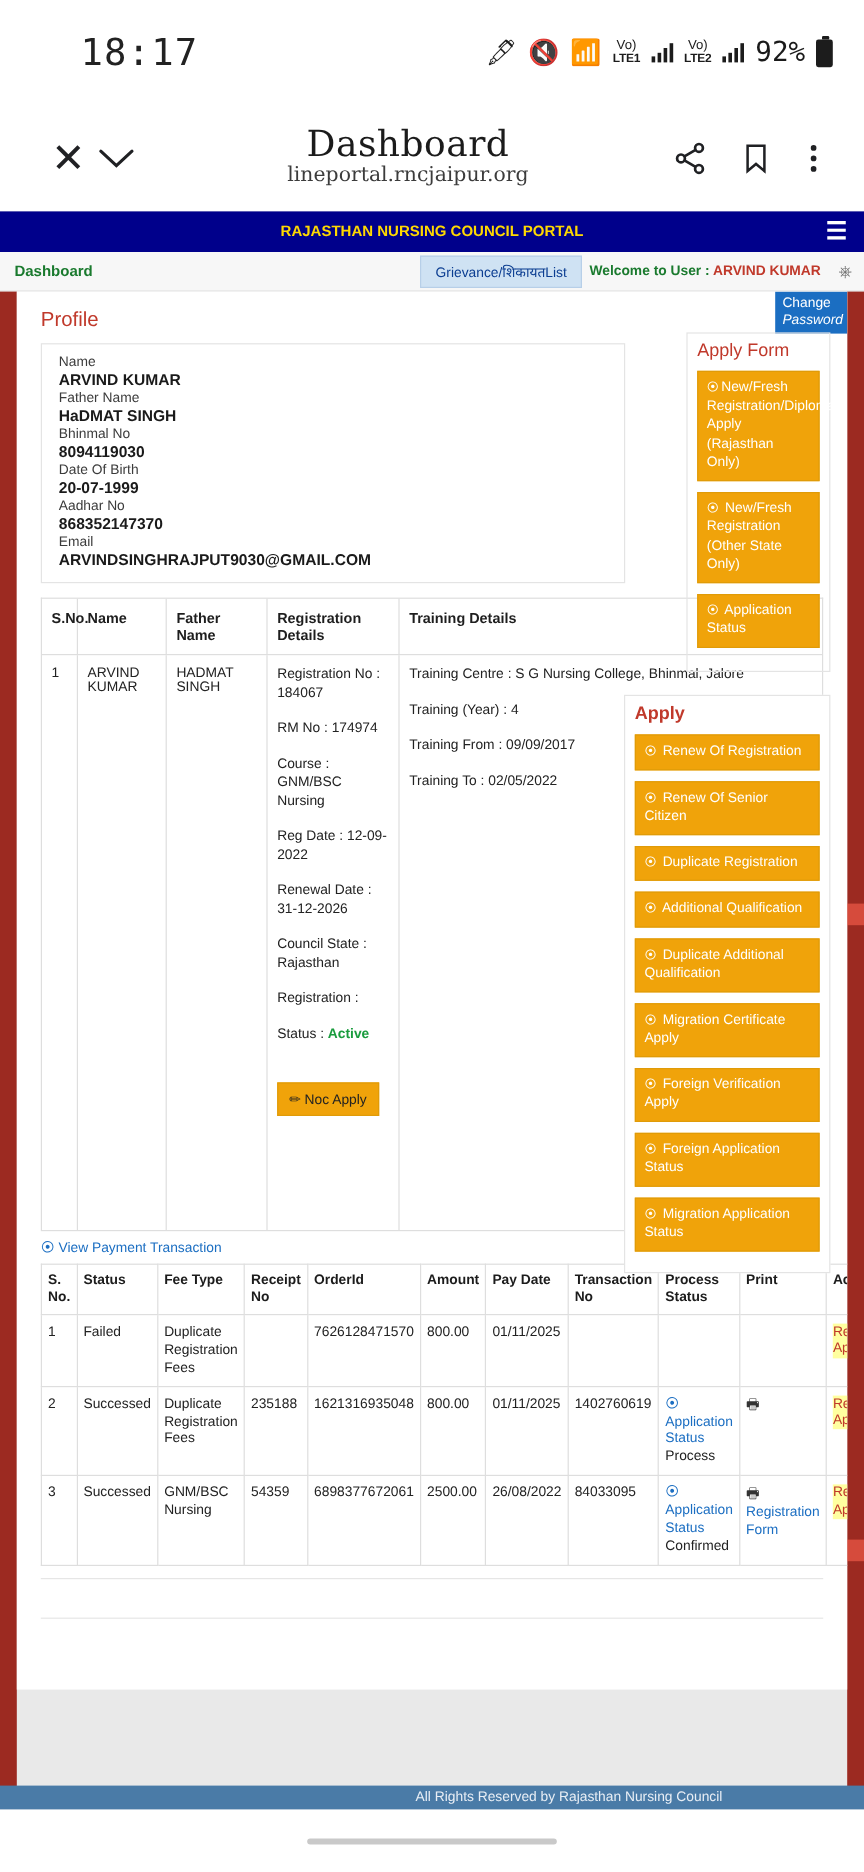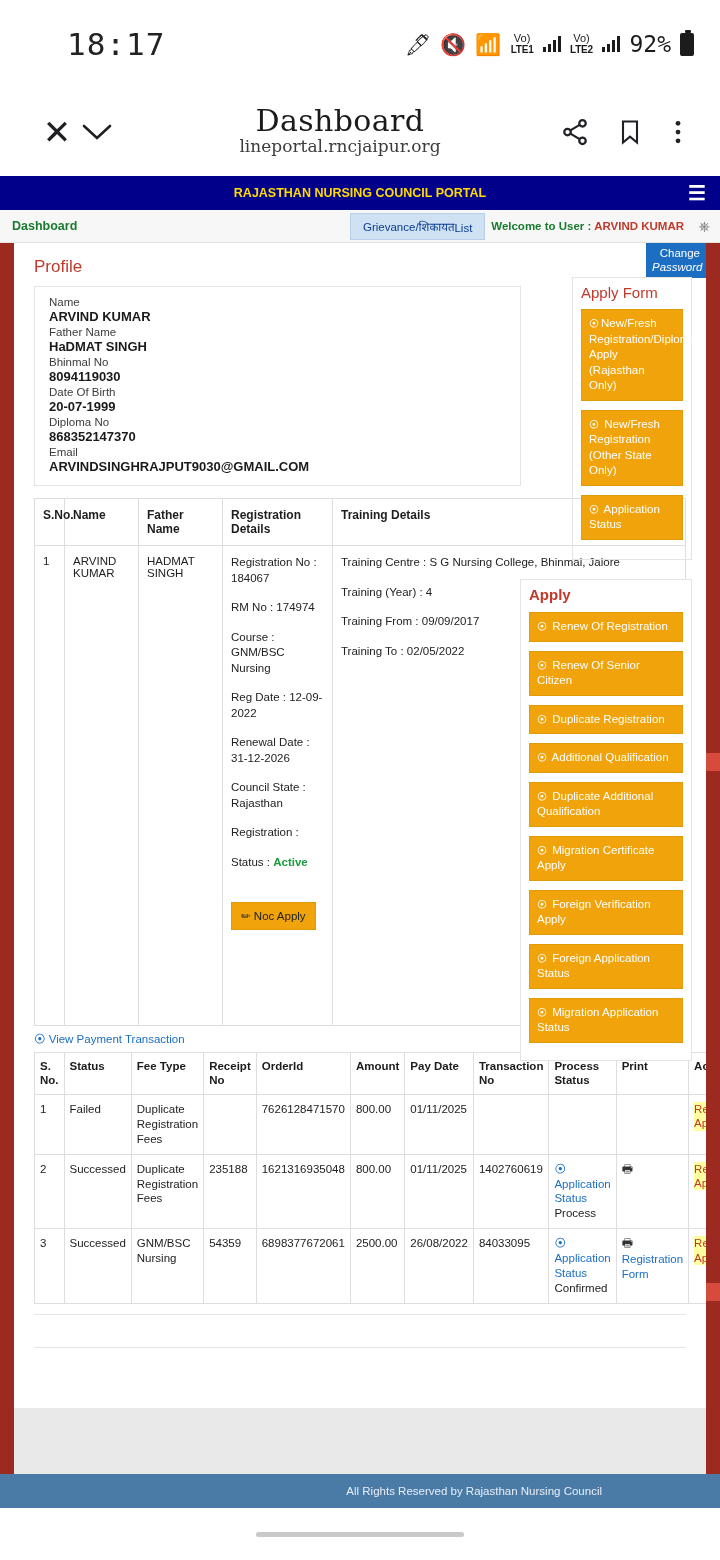--- a/index.html
+++ b/index.html
@@ -237,21 +237,20 @@
   .change-pass-btn {
     position: absolute;
     right: 0px;
     top: 0px;
     background: #1b6ec2;
     color: #fff;
     font-size: 11.5px;
     padding: 3px 6px;
     line-height: 1.25;
     width: 60px;
-    text-align: right;
   }
   .change-pass-btn .l2 { display: block; font-style: italic; }
 
   .applyform {
     position: absolute;
     right: 14px;
     top: 34px;
     width: 120px;
     border: 1px solid #e4e4e4;
     padding: 0 0 10px 0;
@@ -377,21 +376,21 @@
     height: 34px;
     border: 1px solid #e6e6e6;
     border-left: none; border-right: none;
   }
 
   
   .footer {
     position: absolute;
     left: 0; right: 0;
     bottom: 52px;
-    height: 34px;
+    height: 20px;
     background: #4a7ba7;
     color: #e8eef5;
     font-size: 11.5px;
     display: flex;
     align-items: center;
     justify-content: flex-end;
     padding-right: 118px;
   }
   .navbottom {
     height: 52px;
@@ -526,21 +525,21 @@
           </div>
           <div class="p-row">
             <div class="p-label">Bhinmal No</div>
             <div class="p-val">8094119030</div>
           </div>
           <div class="p-row">
             <div class="p-label">Date Of Birth</div>
             <div class="p-val">20-07-1999</div>
           </div>
           <div class="p-row">
-            <div class="p-label">Diploma No</div>
+            <div class="p-label">Aadhar No</div>
             <div class="p-val">868352147370</div>
           </div>
           <div class="p-row">
             <div class="p-label">Email</div>
             <div class="p-val">ARVINDSINGHRAJPUT9030@GMAIL.COM</div>
           </div>
         </div>
 
         <div class="applyform">
           <div class="af-title">Apply Form</div>

